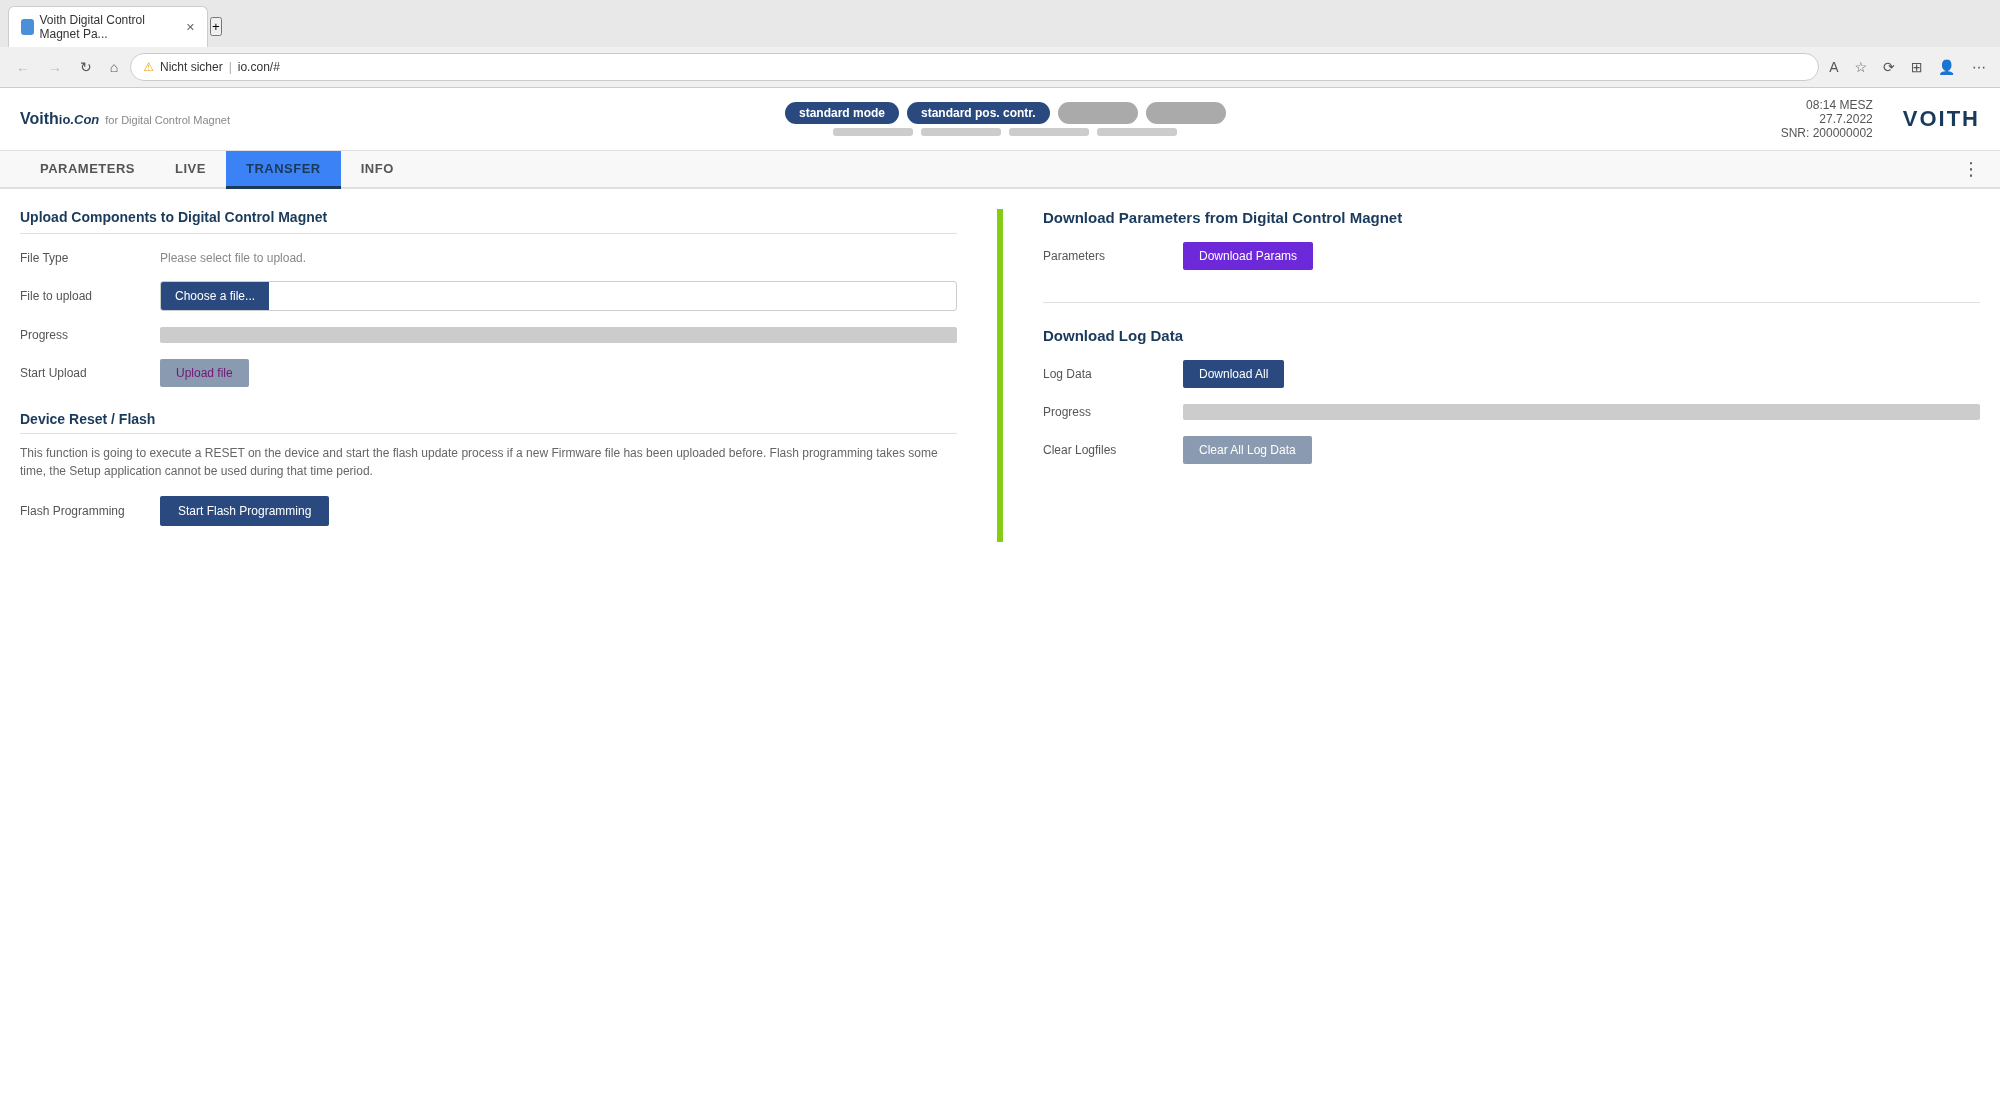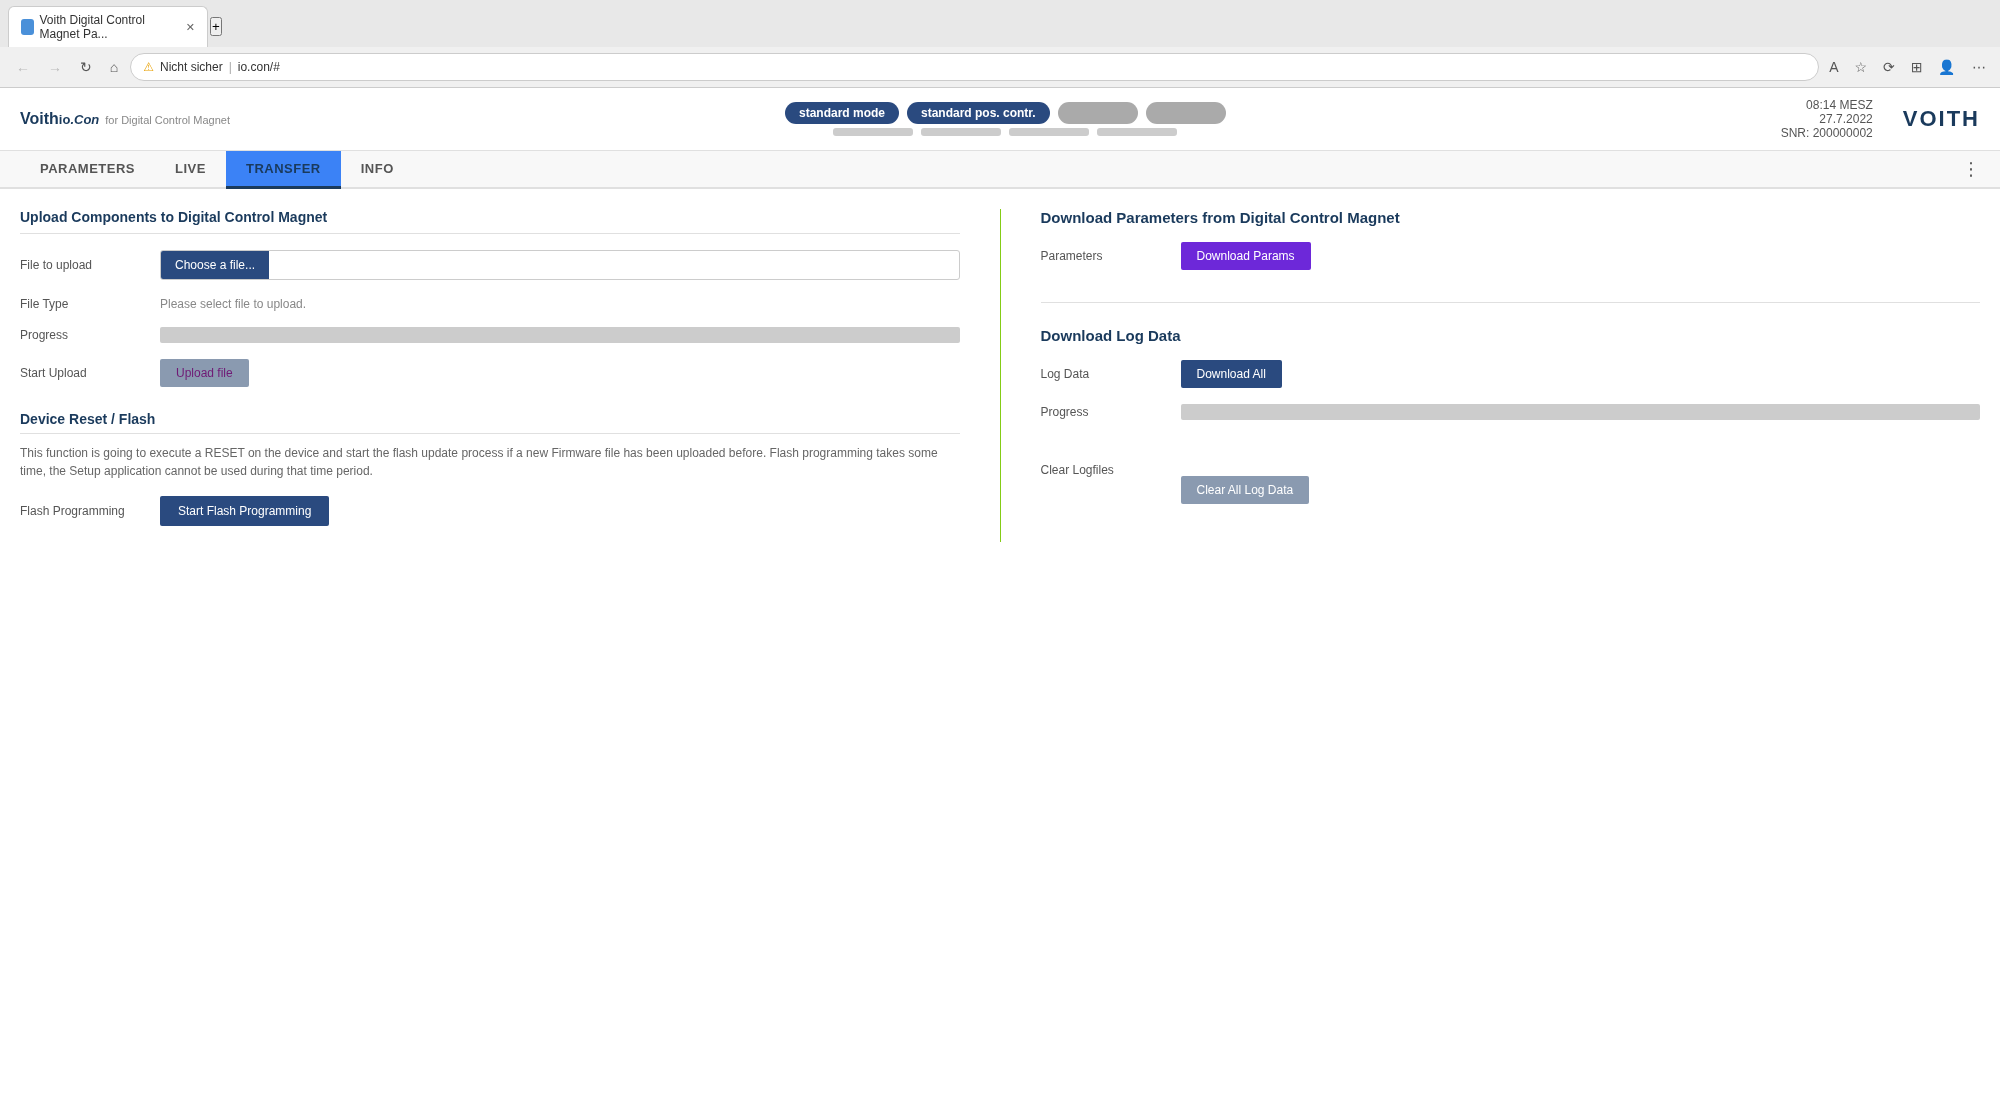--- a/index.html
+++ b/index.html
@@ -224,21 +224,21 @@
     .main-content {
       display: flex;
       padding: 20px;
       gap: 40px;
     }
     .left-panel {
       flex: 1;
     }
     .right-panel {
       flex: 1;
-      border-left: 1px solid #84cc16;
+      border-left: 6px solid #84cc16;
       padding-left: 40px;
     }
 
     .section-title {
       font-size: 14px;
       font-weight: bold;
       color: #1a3a5c;
       margin-bottom: 16px;
       padding-bottom: 8px;
       border-bottom: 1px solid #e0e0e0;
@@ -381,21 +381,20 @@
     }
 
     .clear-log-btn {
       background: #8a9ab0;
       color: #fff;
       border: none;
       padding: 7px 16px;
       font-size: 12px;
       cursor: pointer;
       border-radius: 2px;
-      margin-top: 40px;
     }
 
     .right-progress-bar {
       height: 16px;
       background: #ccc;
       border-radius: 2px;
       overflow: hidden;
       width: 100%;
     }
     .right-progress-fill {
@@ -483,33 +482,33 @@
     <div class="nav-tab">INFO</div>
     <div class="nav-more">⋮</div>
   </div>
 
   <div class="main-content">
 
     <div class="left-panel">
       <div class="section-title">Upload Components to Digital Control Magnet</div>
 
       <div class="form-row">
+        <div class="form-label">File Type</div>
+        <div class="form-control">
+          <span class="file-type-text">Please select file to upload.</span>
+        </div>
+      </div>
+
+      <div class="form-row">
         <div class="form-label">File to upload</div>
         <div class="form-control">
           <div class="file-input-area">
             <button class="file-choose-btn">Choose a file...</button>
             <span class="file-input-text"></span>
           </div>
-        </div>
-      </div>
-
-      <div class="form-row">
-        <div class="form-label">File Type</div>
-        <div class="form-control">
-          <span class="file-type-text">Please select file to upload.</span>
         </div>
       </div>
 
       <div class="form-row">
         <div class="form-label">Progress</div>
         <div class="form-control">
           <div class="progress-bar-container">
             <div class="progress-bar-fill"></div>
           </div>
         </div>

